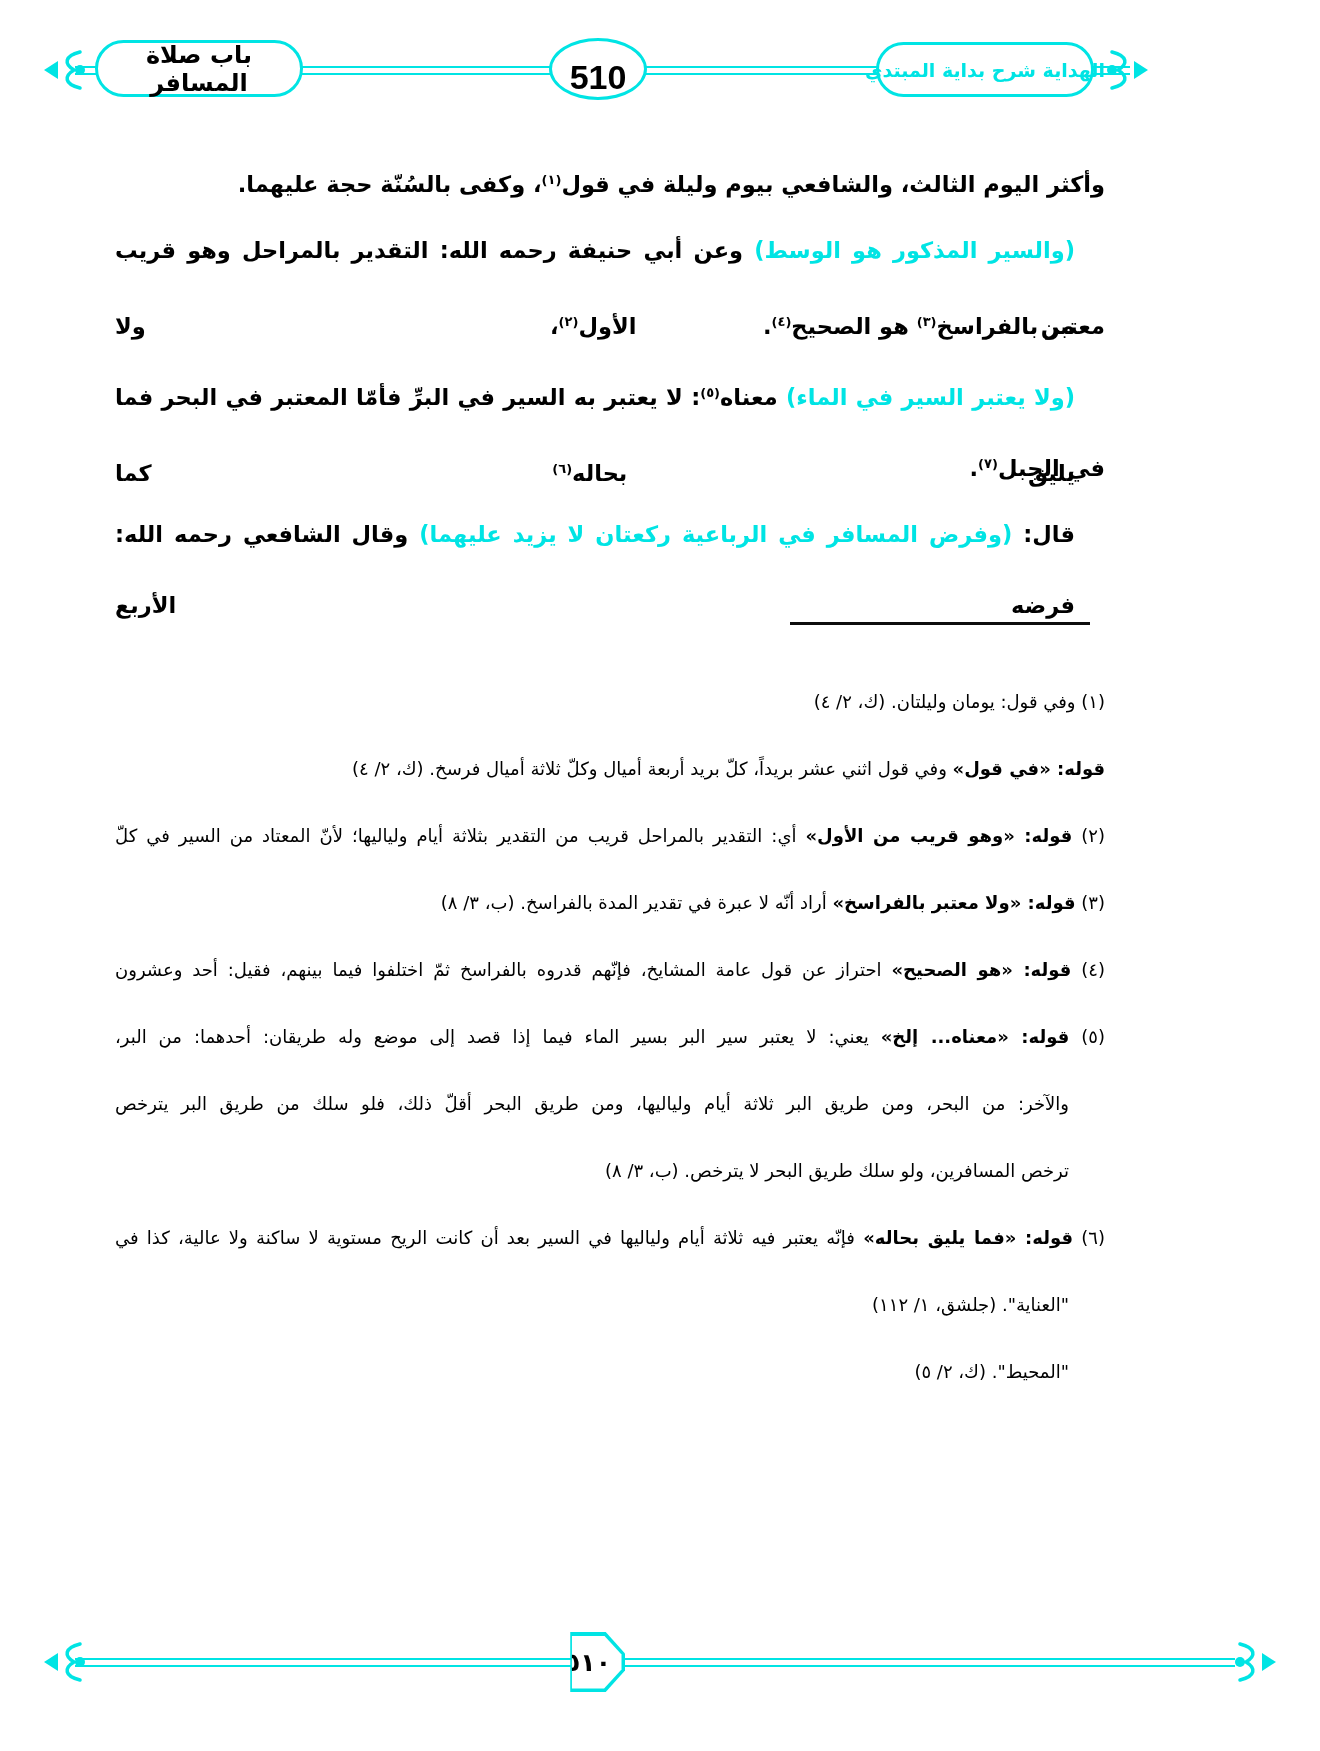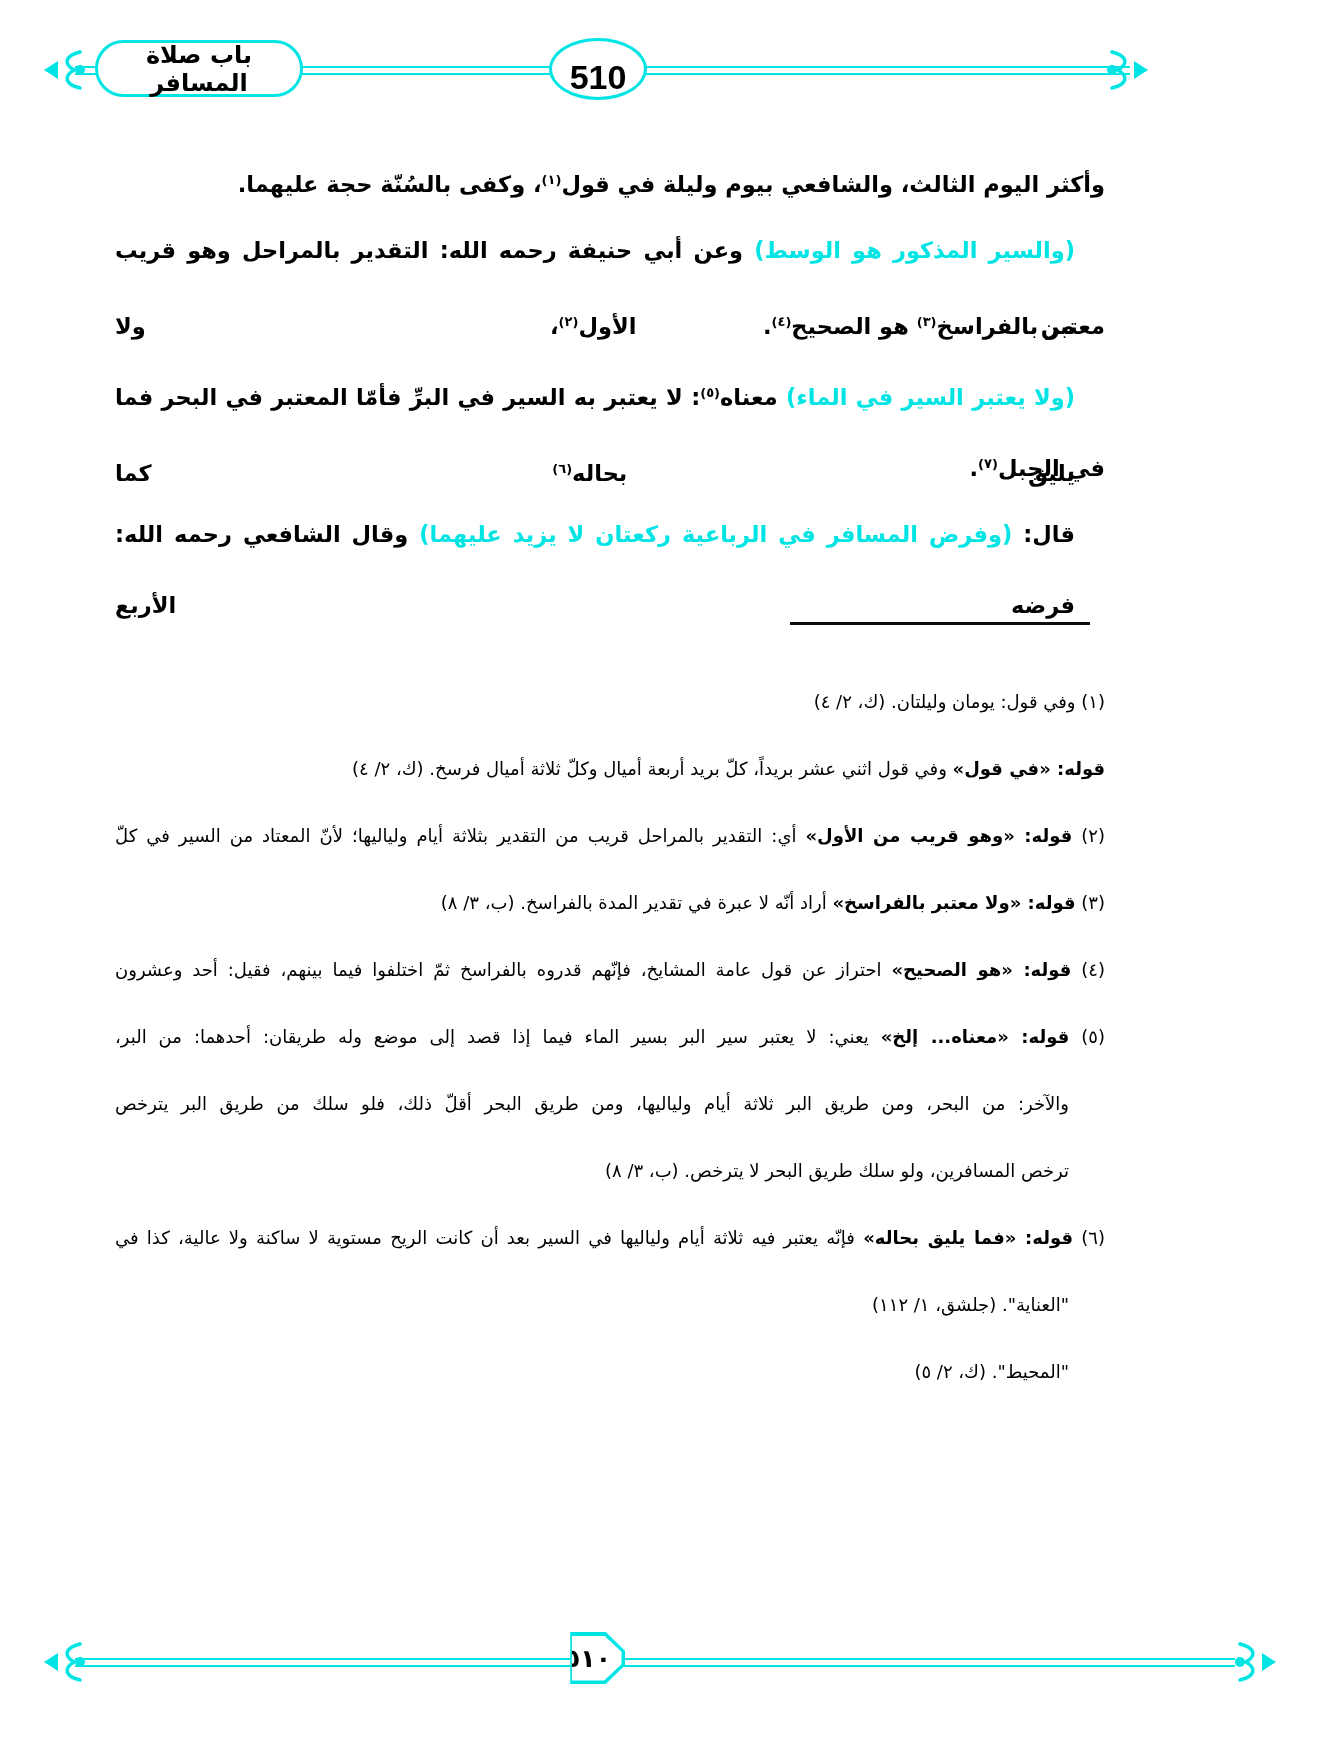--- a/index.html
+++ b/index.html
@@ -33,21 +33,21 @@
   }
   .stadium{border-radius:30px;}
   .oval{border-radius:50%;}
   .chapter-box{left:95px;top:40px;width:208px;height:57px;text-align:center;}
   .chapter-box .txt{font-weight:700;font-size:24px;color:#000;}
   .pagenum-box{left:549px;top:38px;width:98px;height:62px;align-items:flex-end;}
   .pagenum-box .txt{font-family:"Liberation Sans",sans-serif;font-weight:700;font-size:34px;color:#000;}
   .booktitle-box{left:876px;top:42px;width:218px;height:55px;}
   .booktitle-box .txt{font-weight:700;font-size:19px;color:var(--cyan);white-space:nowrap;}
   
-  .octa{position:absolute;left:551px;top:1632px;width:74px;height:52px;z-index:3;
+  .octa{position:absolute;left:551px;top:1632px;width:74px;height:60px;z-index:3;
         background:var(--cyan);
         clip-path:polygon(26% 0,74% 0,100% 36%,100% 64%,74% 100%,26% 100%);}
   .octa-in{position:absolute;left:3.5px;top:3.5px;right:3.5px;bottom:3.5px;
         background:#fff;
         clip-path:polygon(26% 0,74% 0,100% 36%,100% 64%,74% 100%,26% 100%);
         display:flex;align-items:center;justify-content:center;
         font-weight:700;font-size:25px;color:#000;}
   
   .main{position:absolute;left:115px;top:144px;width:990px;}
   .main .tl{
@@ -93,20 +93,23 @@
   </svg>
 
   <div class="orn-box stadium chapter-box">
     <span class="txt">باب صلاة المسافر</span>
   </div>
 
   <div class="orn-box oval pagenum-box">
     <span class="txt">510</span>
   </div>
 
+  <div class="orn-box stadium booktitle-box">
+    <span class="txt">الهداية شرح بداية المبتدي</span>
+  </div>
 
   <svg class="fin flip" style="left:1096px;top:48px;" width="54" height="44" viewBox="0 0 54 44">
     <path d="M2 22 L16 13 L16 31 Z" fill="#00e4e4"></path>
     <path d="M38 4 C22 8 22 16 32 22 C22 28 22 36 38 40" fill="none" stroke="#00e4e4" stroke-width="3.5" stroke-linecap="round"></path>
     <circle cx="38" cy="22" r="5" fill="#00e4e4"></circle>
   </svg>
 
   <div class="main">
     <div class="tl r"><span>وأكثر اليوم الثالث، والشافعي بيوم وليلة في قول</span><span class="fnref">(١)</span><span>، وكفى بالسُنّة حجة عليهما.</span></div>
 

